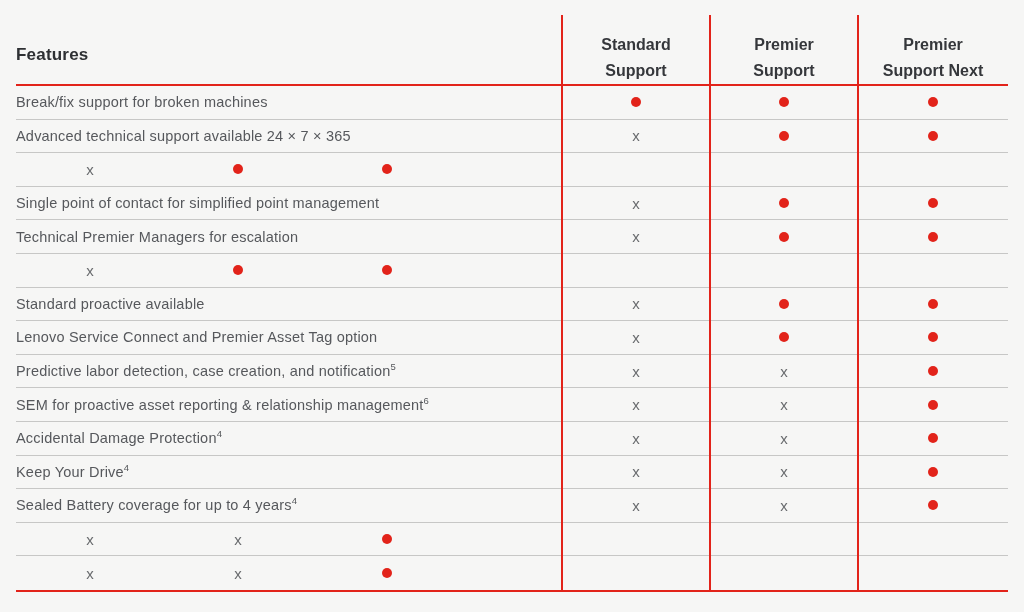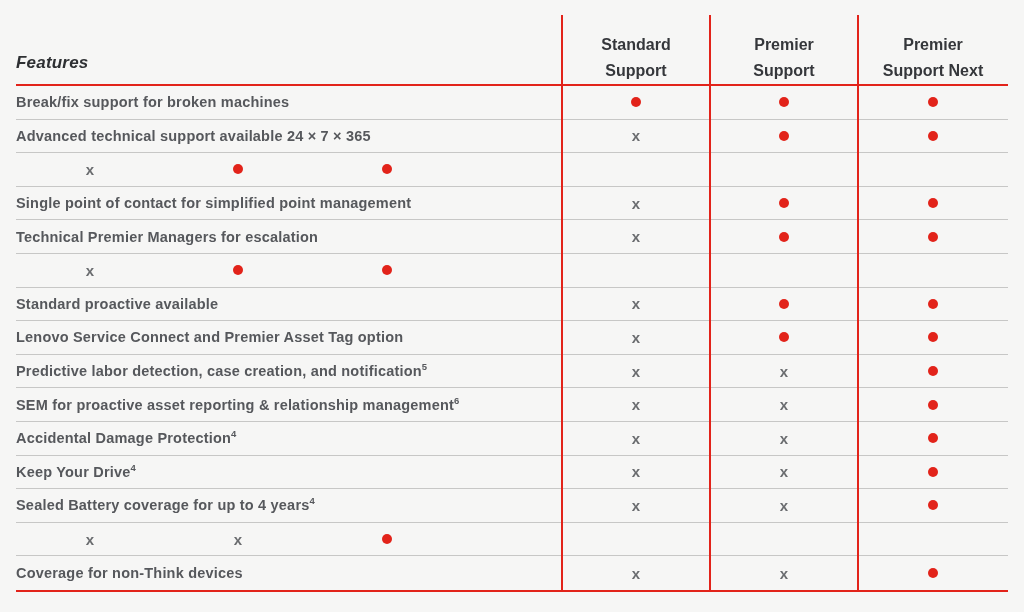--- a/index.html
+++ b/index.html
@@ -15,22 +15,21 @@
   
   .header-row {
     position: absolute;
     top: 0; left: 16px;
     width: 992px; height: 84px;
     display: flex;
     align-items: flex-end;
   }
   .feature-head {
     width: 546px;
-    padding-bottom: 11px;
-    font-style: italic;
+    padding-bottom: 19px;
   }
   .feature-head span {
     font-size: 17px;
     font-weight: bold;
     color: #2e3033;
     letter-spacing: 0.2px;
   }
   .col-head {
     text-align: center;
     padding-bottom: 0;
@@ -62,21 +61,20 @@
   }
   .vline.v0 { left: 561px; }
   .vline.v1 { left: 709px; }
   .vline.v2 { left: 857px; }
 
   
   .rows {
     position: absolute;
     top: 86px; left: 16px;
     width: 992px;
-    font-weight: bold;
   }
   .row {
     height: 33.6px;
     display: flex;
     align-items: center;
     border-bottom: 1px solid #c7c7c6;
   }
   .row:last-child { border-bottom: none; }
   .feature-cell {
     width: 546px;
@@ -310,21 +308,20 @@
         </div>
     <div class="val-cell c1">
           <span class="xmark">x</span>
         </div>
     <div class="val-cell c2">
           <span class="dot"></span>
         </div>
   </div>
 
   <div class="row">
-    <div class="feature-cell"><span class="ftext">Coverage for non-Think devices</span></div>
     <div class="val-cell c0">
           <span class="xmark">x</span>
         </div>
     <div class="val-cell c1">
           <span class="xmark">x</span>
         </div>
     <div class="val-cell c2">
           <span class="dot"></span>
         </div>
   </div>

